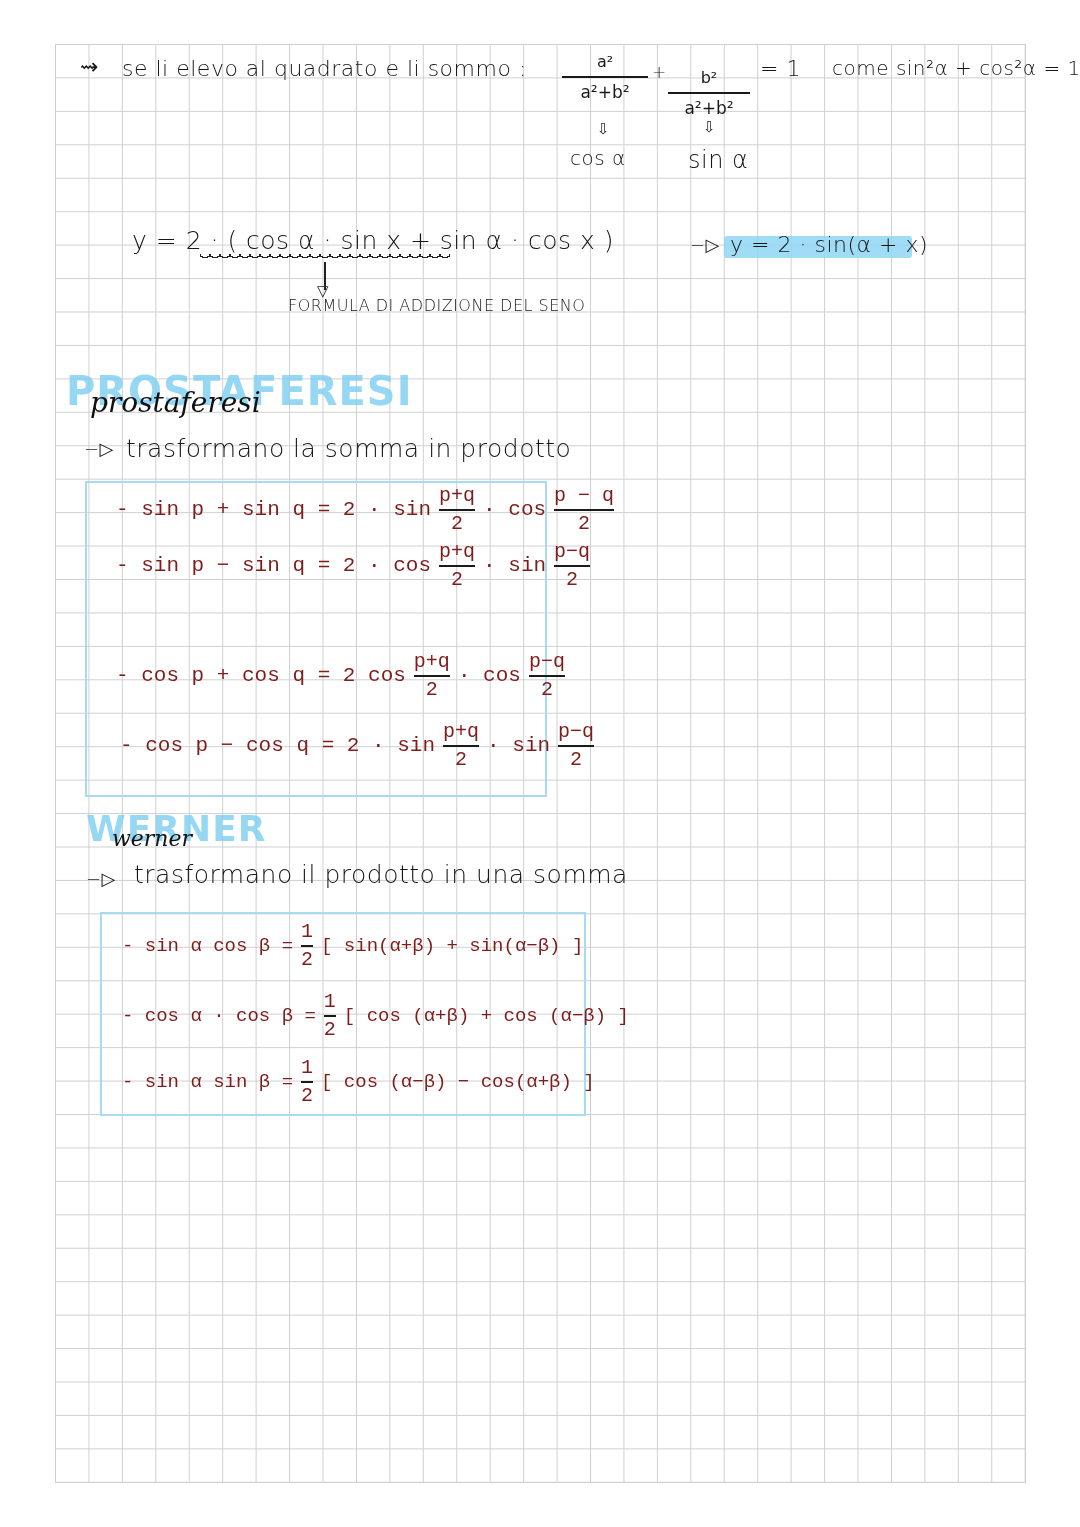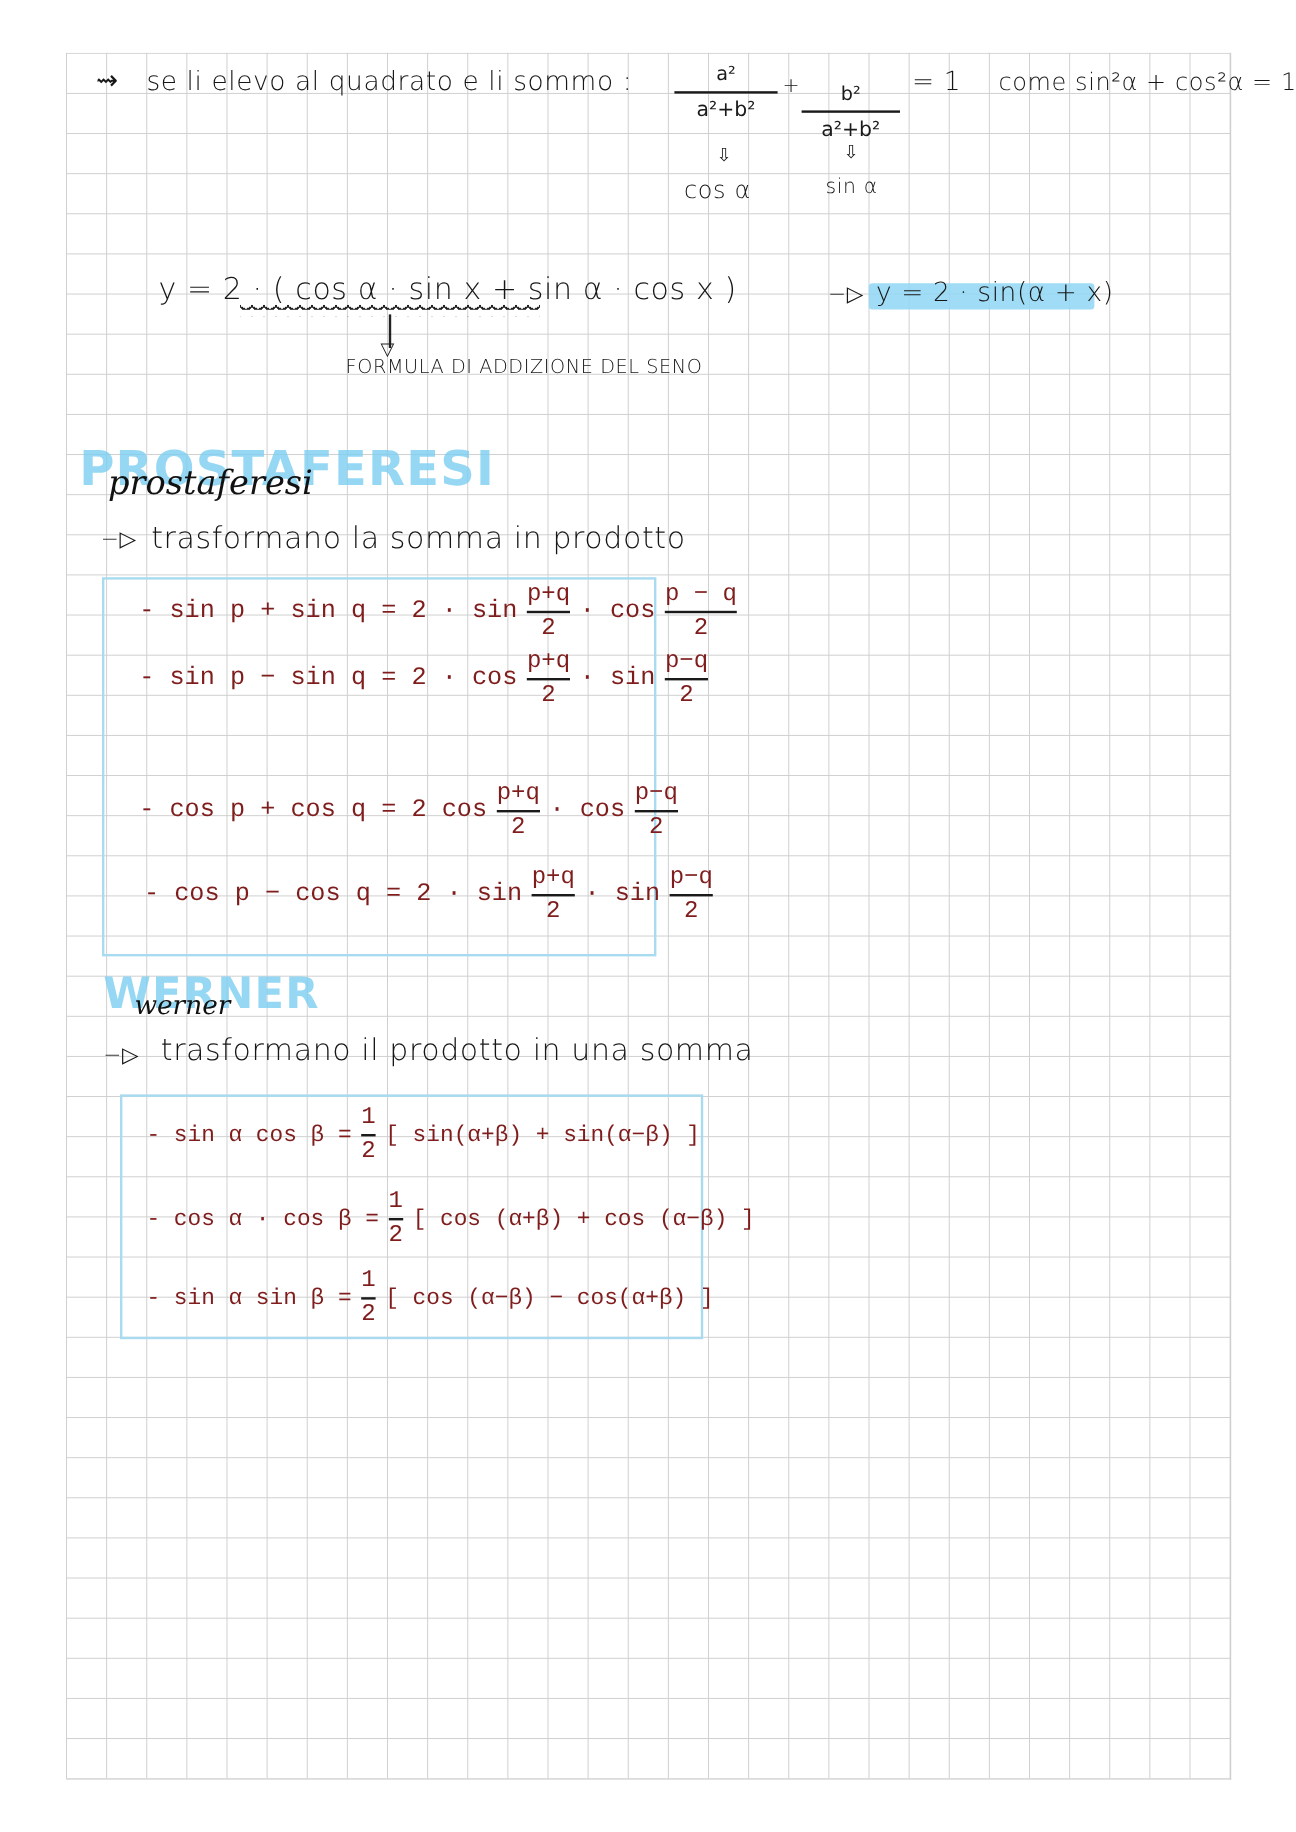--- a/index.html
+++ b/index.html
@@ -74,21 +74,21 @@
     <span class="num">b²</span>
     <span class="bar"></span>
     <span class="den" style="font-size:17px;">a²+b²</span>
   </div>
   <div class="hw med" style="left:760px; top:56px;">= 1</div>
   <div class="hw med" style="left:832px; top:56px; font-size:20px;">come sin²α + cos²α = 1</div>
 
   <div class="arrow-down" style="left:597px; top:120px;">⇩</div>
   <div class="arrow-down" style="left:703px; top:118px;">⇩</div>
   <div class="hw med" style="left:570px; top:146px; font-size:20px;">cos α</div>
-  <div class="hw med" style="left:688px; top:146px; font-size:17px;">sin α</div>
+  <div class="hw med" style="left:688px; top:146px; font-size:24px;">sin α</div>
 
   <div class="hw large" style="left:132px; top:226px;">y = 2 · ( cos α · sin x + sin α · cos x )</div>
   <div class="wavy" style="left:200px; top:254px; width:250px;"></div>
   <div class="vline" style="left:324px; top:262px; height:28px;"></div>
   <div class="arrow-down" style="left:317px; top:282px;">▽</div>
   <div class="hw small" style="left:288px; top:296px; font-size:16px;">FORMULA DI ADDIZIONE DEL SENO</div>
 
   <div class="highlight" style="left:724px; top:236px; width:188px; height:22px;"></div>
   <div class="hw med" style="left:690px; top:234px; font-size:18px;">−▷</div>
   <div class="hw med" style="left:730px; top:232px;">y = 2 · sin(α + x)</div>

